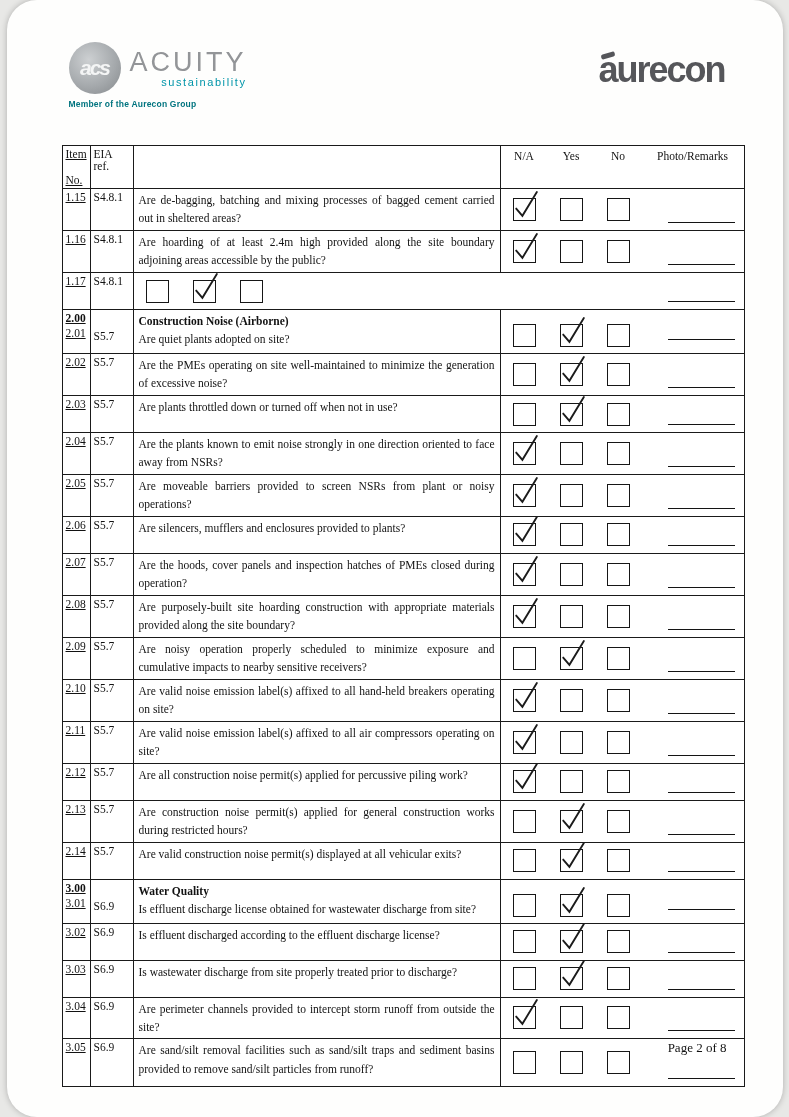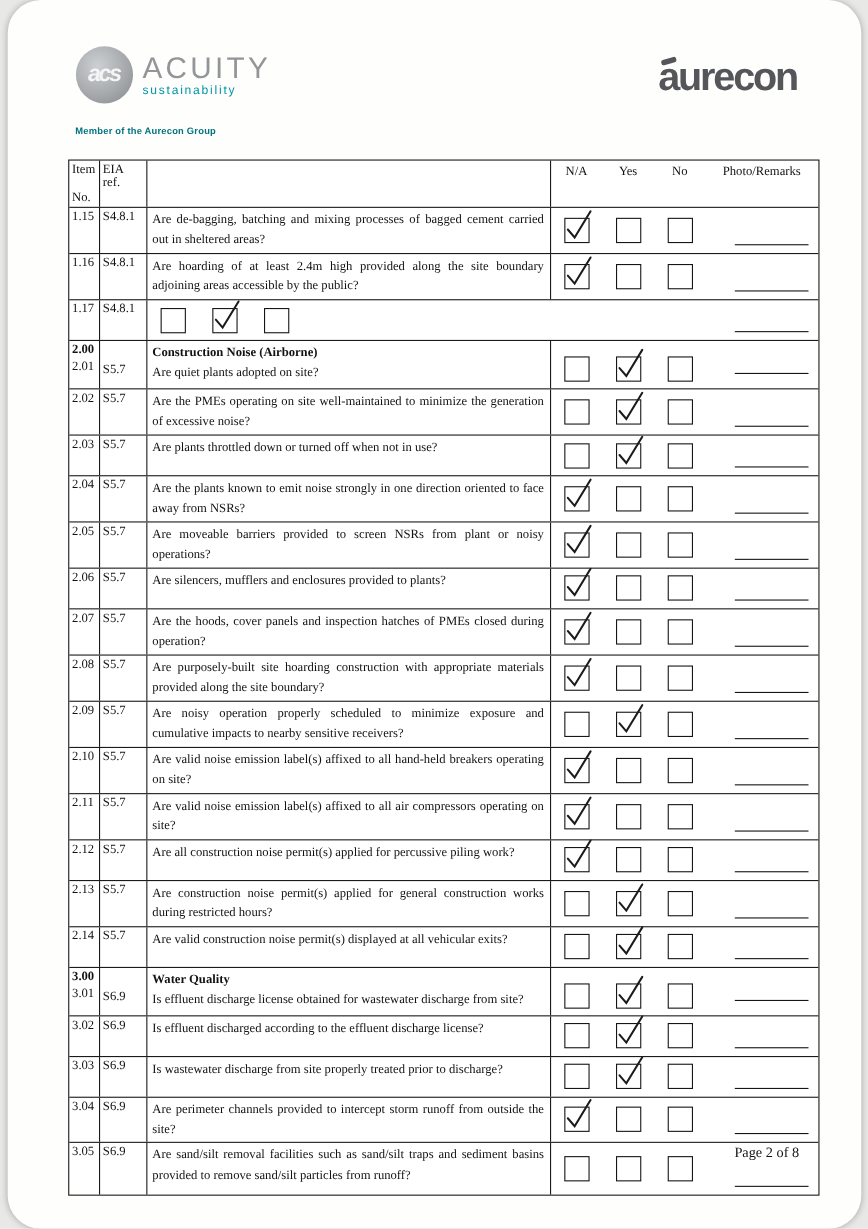--- a/index.html
+++ b/index.html
@@ -15,24 +15,24 @@
   .header { position:absolute; top:42px; left:62px; right:58px;
     display:flex; justify-content:space-between; align-items:flex-start; }
   .acuity-block { font-family:"Liberation Sans", sans-serif; }
   .acuity-top { display:flex; align-items:center; gap:9px; }
   .emblem {
     width:52px; height:52px; border-radius:50%;
     background:radial-gradient(circle at 38% 34%, #cdd0d2 0%, #a6aaad 55%, #84888b 100%);
     display:flex; align-items:center; justify-content:center;
     color:#f4f5f5; font-weight:700; font-style:italic; font-size:21px; letter-spacing:-2px;
   }
-  .acuity-text { display:flex; flex-direction:column; }
+  .acuity-text { display:flex; flex-direction:column;align-items:flex-end; }
   .acuity-name { color:#939598; font-size:27px; letter-spacing:3px; line-height:1.05; }
   .acuity-sub  { color:#0095a9; font-size:11px; letter-spacing:1.6px; }
-  .acuity-member { margin-top:20px; color:#00747f; font-size:8.5px; font-weight:700; letter-spacing:.2px; }
+  .acuity-member { margin-top:5px; color:#00747f; font-size:8.5px; font-weight:700; letter-spacing:.2px; }
 
   .aurecon-block { position:relative; margin-top:10px; }
   .aurecon-word {
     font-family:"Liberation Sans", sans-serif; font-weight:700;
     font-size:36px; line-height:1; color:#55565a; letter-spacing:-2px;
   }
   .aurecon-accent {
     position:absolute; left:3px; top:1px; width:14px; height:5px;
     background:#55565a; transform:rotate(-16deg); border-radius:2px;
   }
@@ -40,21 +40,21 @@
   
   .title { position:absolute; top:126px; left:0; right:0; text-align:center;
     font-weight:700; font-size:14.6px; }
 
   
   .table { position:absolute; top:145px; left:55px; width:681px;
     border:1.4px solid #1a1a1a; background:#fff; font-size:11.5px; }
   .row, .hrow { display:flex; border-bottom:1px solid #1a1a1a; }
   .row:last-child { border-bottom:none; }
   .cell { border-right:1px solid #1a1a1a; padding:2px 3px; box-sizing:border-box; }
-  .c-item { width:28px; }
+  .c-item { width:28px;text-decoration:underline; }
   .c-eia  { width:43px; }
   .c-q    { width:367px; text-align:justify; line-height:1.6; padding:2px 5px; }
   .c-marks{ flex:1; border-right:none; display:flex; align-items:center; padding:0; }
 
   .hrow { min-height:42px; }
   .hrow .c-item { display:flex; flex-direction:column; justify-content:space-between; }
   .hrow .c-marks { align-items:flex-start; padding-top:4px; }
   .slot { width:47px; display:flex; justify-content:center; }
   .remarks { flex:1; position:relative; align-self:stretch; display:flex; justify-content:center; }
   .hdr-label { font-size:11.5px; }

